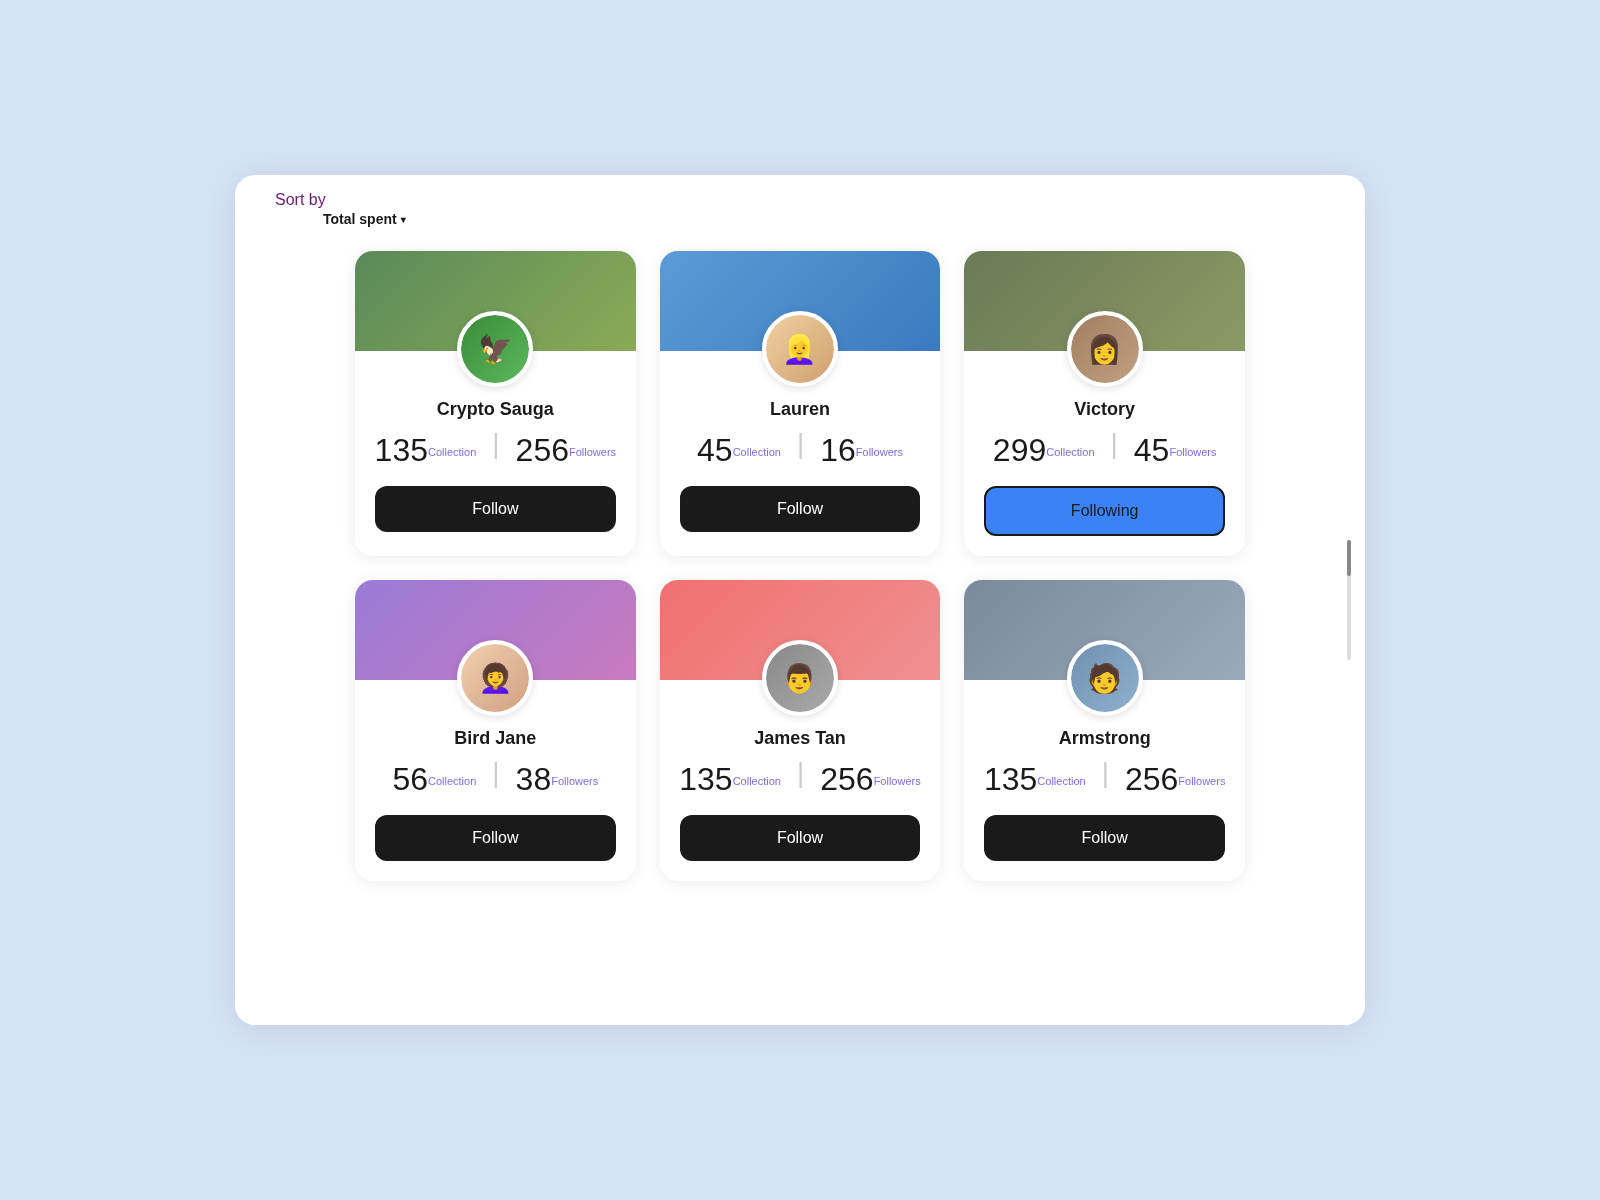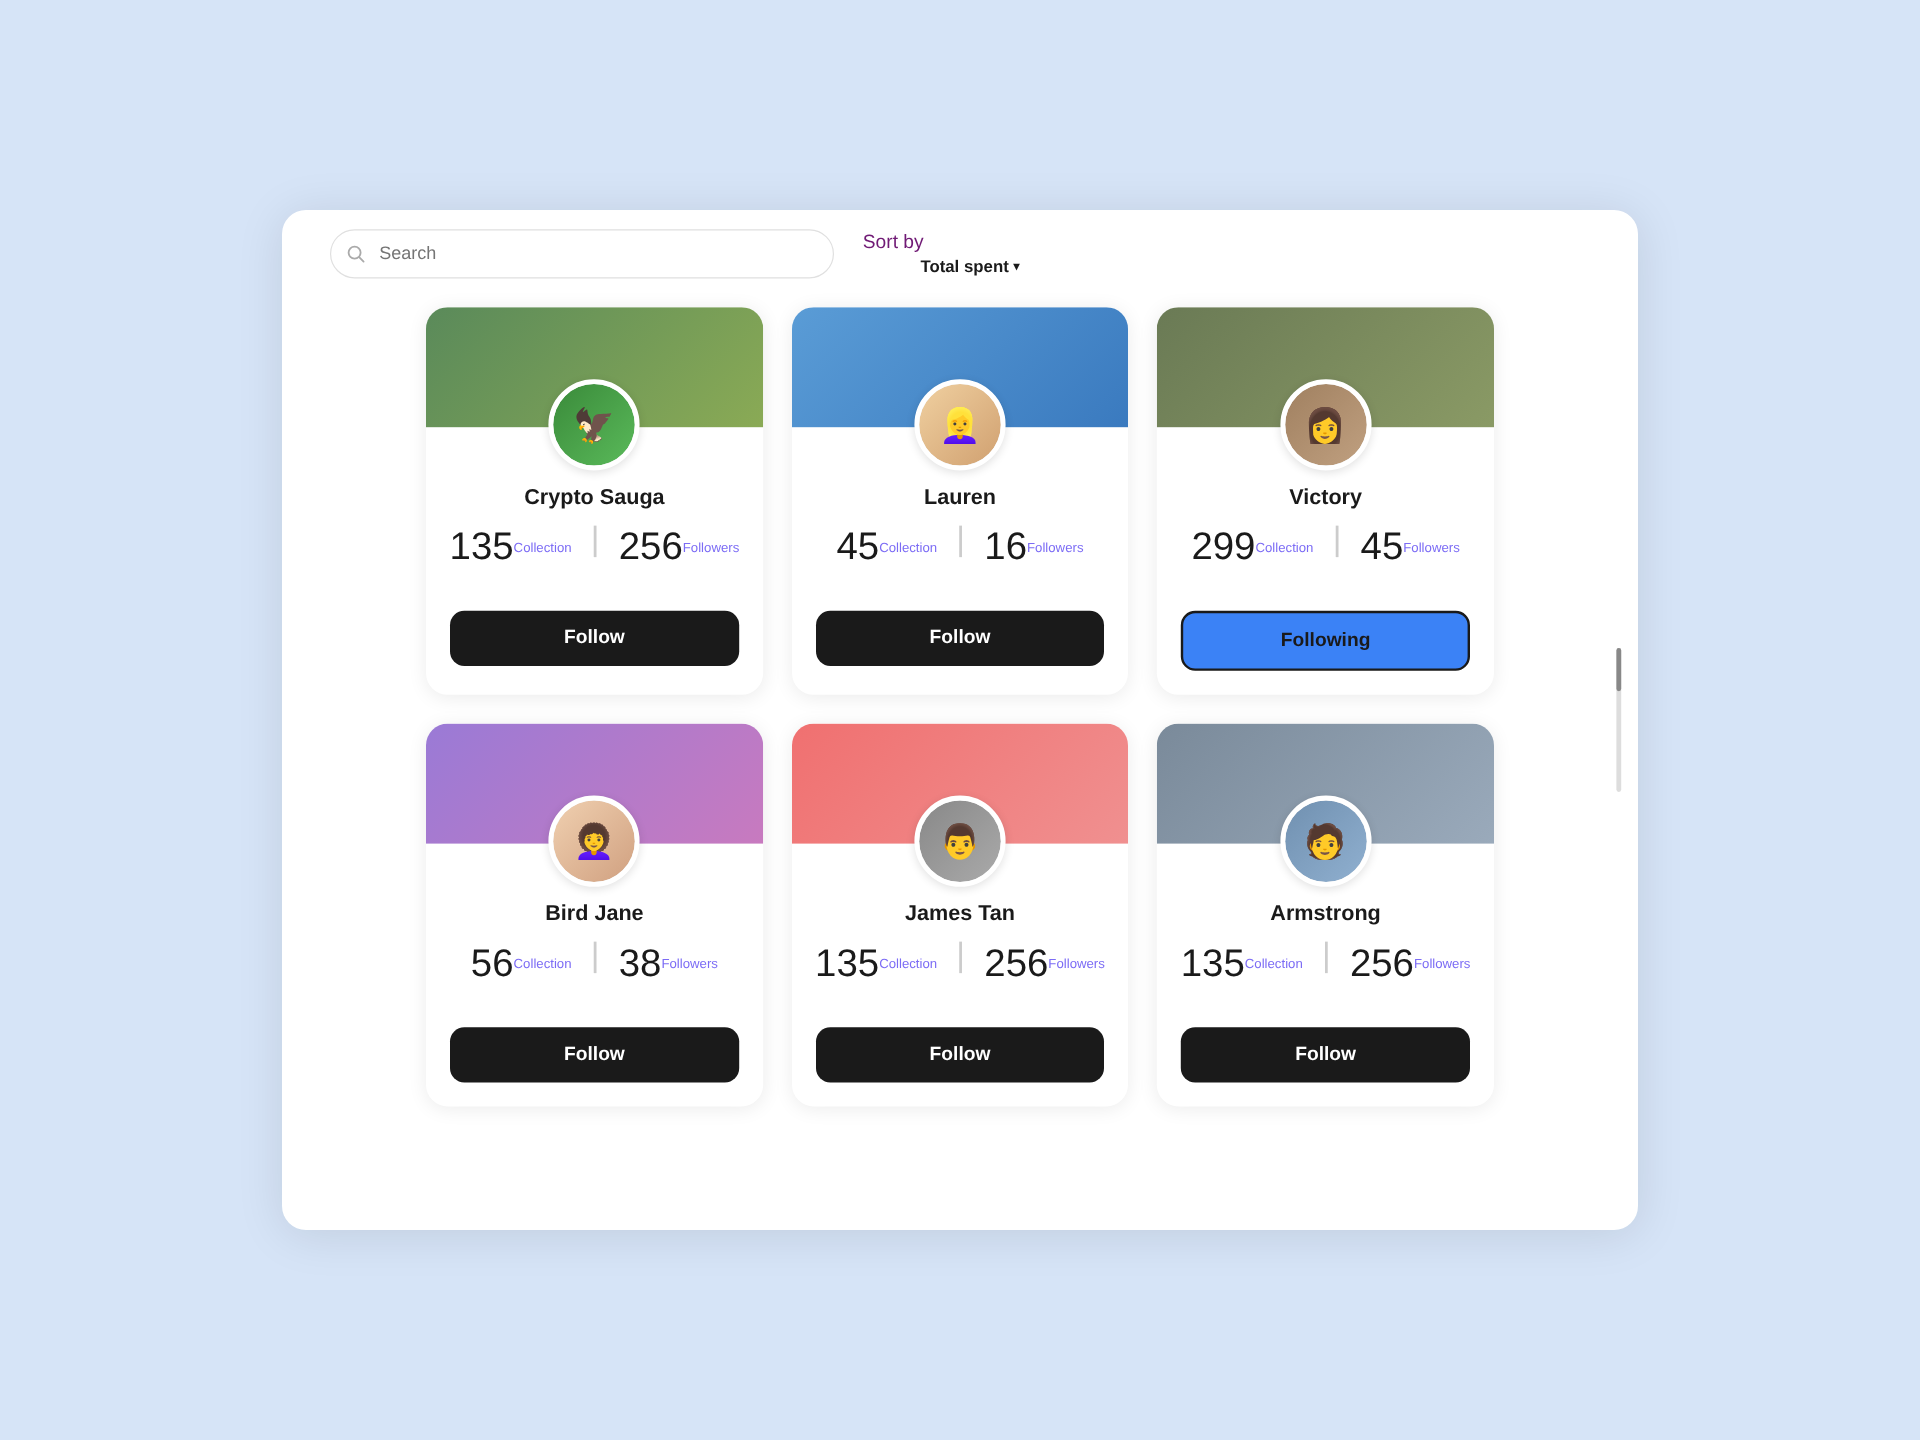--- a/index.html
+++ b/index.html
@@ -210,24 +210,24 @@
       color: #ccc;
       font-weight: 100;
       line-height: 1;
       margin-bottom: 12px;
     }
     .follow-btn {
       width: 100%;
       padding: 14px;
       border-radius: 12px;
       font-size: 16px;
-      font-weight: 700;
+      font-weight: 400;
       cursor: pointer;
       border: none;
-      margin-top: 20px;
+      margin-top: 2px;
     }
     .follow-btn.filled {
       background: #1a1a1a;
       color: #fff;
     }
     .follow-btn.outline {
       background: #3b82f6;
       color: #1a1a1a;
       border: 2px solid #1a1a1a;
     }
@@ -290,27 +290,20 @@
       font-size: 28px;
     }
   </style>
 </head>
 <body>
 
 <div class="app-window">
 
 
   <div class="search-sort-bar">
-    <div class="search-wrapper">
-      <svg class="search-icon-svg" width="16" height="16" viewBox="0 0 16 16" fill="none">
-        <circle cx="6.5" cy="6.5" r="5" stroke="#aaa" stroke-width="1.5"></circle>
-        <line x1="10.5" y1="10.5" x2="14" y2="14" stroke="#aaa" stroke-width="1.5" stroke-linecap="round"></line>
-      </svg>
-      <input type="text" class="search-input" placeholder="Search" style="">
-    </div>
     <div class="sort-area">
       <span class="sort-label">Sort by</span>
       <span class="sort-value">
         <span>Total spent</span>
         <span class="chevron-down">▾</span>
       </span>
     </div>
   </div>
 
   <div class="cards-grid" id="cards-grid">

